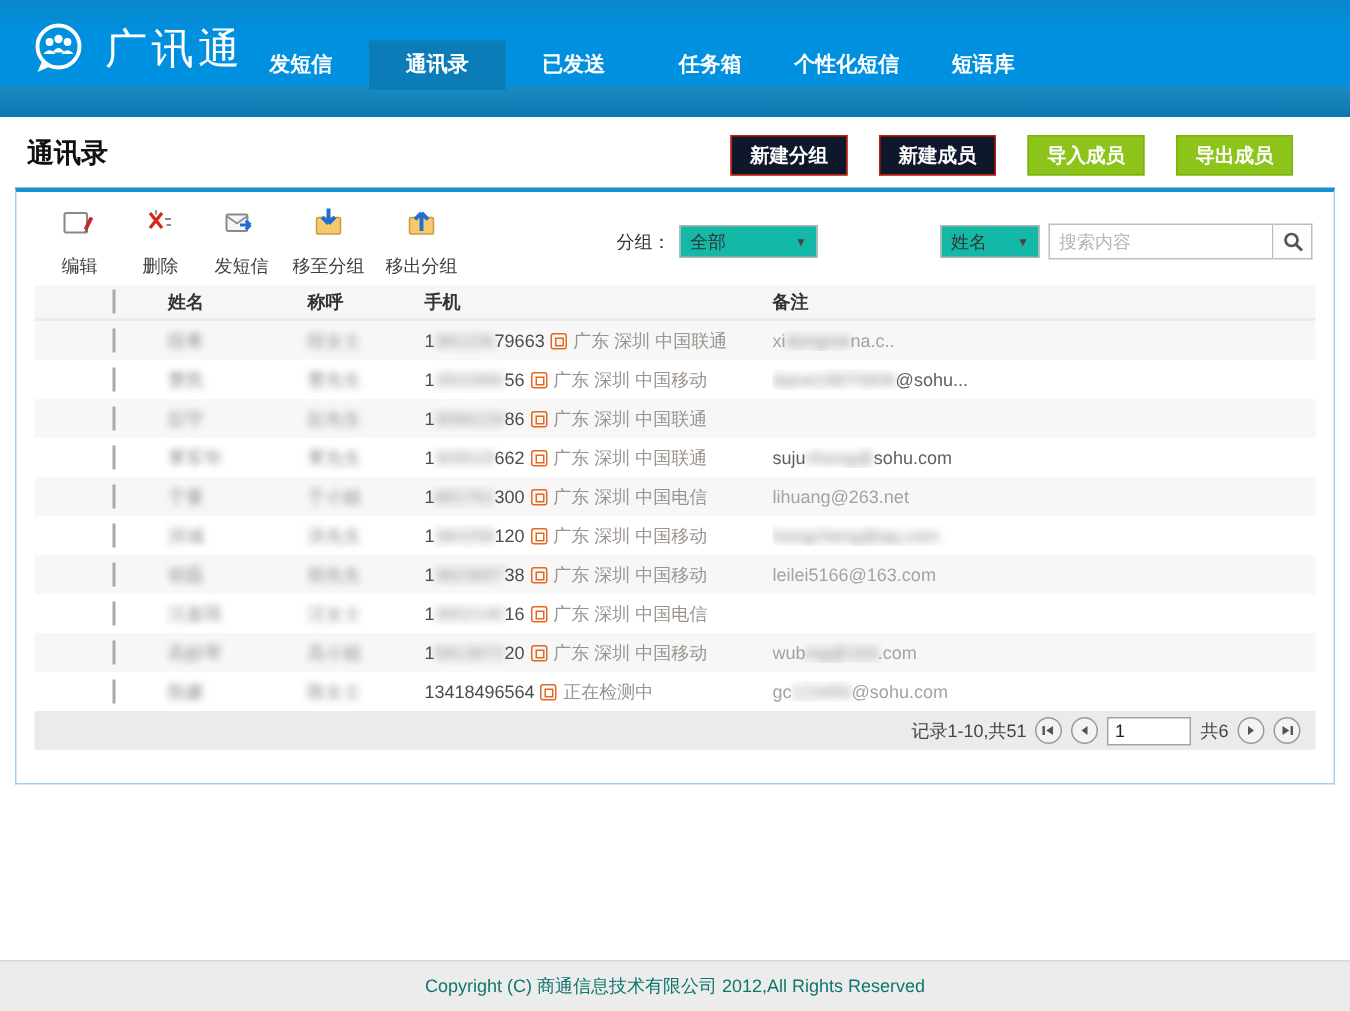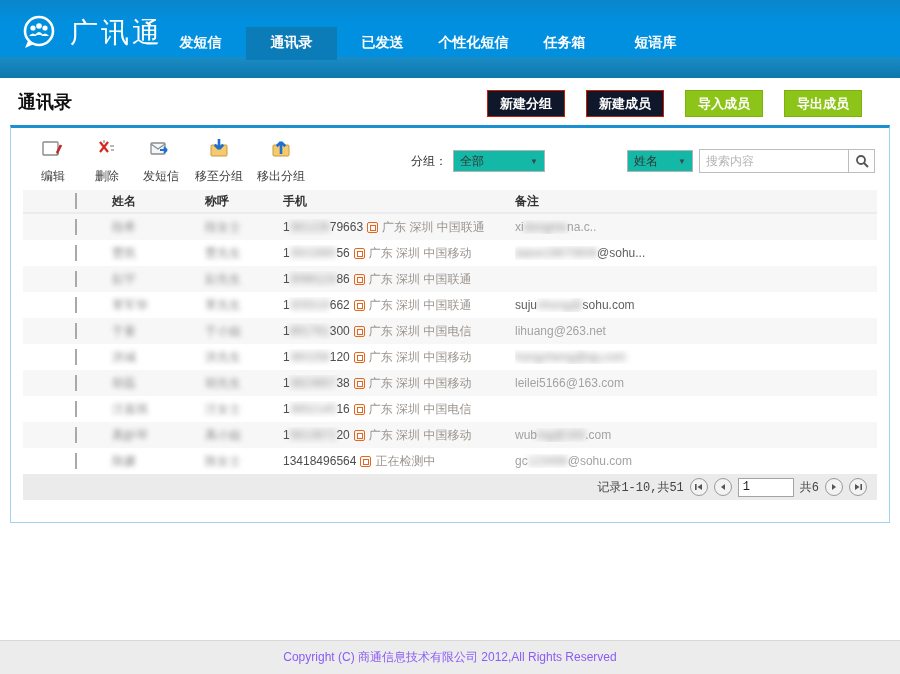--- a/index.html
+++ b/index.html
@@ -66,31 +66,31 @@
   .carrier { color:#9b948e; }
   .geo-icon { display:inline-block; width:11px; height:11px; border:1.5px solid #e2681f;
               border-radius:2px; position:relative; flex:0 0 auto; }
   .geo-icon::after { content:""; position:absolute; left:2px; top:2px; width:4px; height:4px;
                      border:1px solid #e2681f; }
   .email-cell { color:#a3a3a3; overflow:hidden; white-space:nowrap; }
   .email-cell .dark { color:#5f5f5f; }
 
   
   .pager { height:26px; background:#ebebeb; display:flex; align-items:center; justify-content:flex-end;
-           gap:6px; padding-right:10px; font-size:12px; color:#444; margin-top:0;font-family:Liberation Mono, monospace; }
+           gap:6px; padding-right:10px; font-size:12px; color:#444; margin-top:0; }
   .pbtn { width:18px; height:18px; border-radius:50%; border:1px solid #9a9a9a; background:#f3f3f3;
           display:flex; align-items:center; justify-content:center; cursor:pointer; }
   .pbtn svg { width:10px; height:10px; }
   .page-input { width:56px; height:19px; border:1px solid #a3a3a3; font-size:12px; padding:0 4px;
                 font-family:inherit; color:#222; background:#fff; }
 
   
   .footer { position:absolute; left:0; bottom:0; width:900px; height:34px; background:#ececec;
             border-top:1px solid #d8d8d8; display:flex; align-items:center; justify-content:center;
-            font-size:12px; color:#8b5cf6; }
+            font-size:12px; color:#0f766e; }
 </style>
 </head>
 <body>
 
 <div class="page">
 
   <div class="topbar">
     <div class="band"></div>
     <div class="logo">
       <svg width="42" height="42" viewBox="0 0 42 42">
@@ -102,22 +102,22 @@
         <path d="M11 24 q4 -5 8 0 Z" fill="#ffffff"></path>
         <path d="M17 23 q4 -6 8 0 Z" fill="#ffffff"></path>
         <path d="M23 24 q4 -5 8 0 Z" fill="#ffffff"></path>
       </svg>
       <span class="logo-text">广讯通</span>
     </div>
     <div class="tabs" id="tabs">
         <div class="tab">发短信</div>
         <div class="tab active">通讯录</div>
         <div class="tab">已发送</div>
+        <div class="tab">任务箱</div>
         <div class="tab">个性化短信</div>
-        <div class="tab">任务箱</div>
         <div class="tab">短语库</div>
       </div>
   </div>
 
   <div class="page-title">通讯录</div>
   <div class="actions" id="actions">
       <button class="btn red">新建分组</button>
       <button class="btn red">新建成员</button>
       <button class="btn green">导入成员</button>
       <button class="btn green">导出成员</button>

